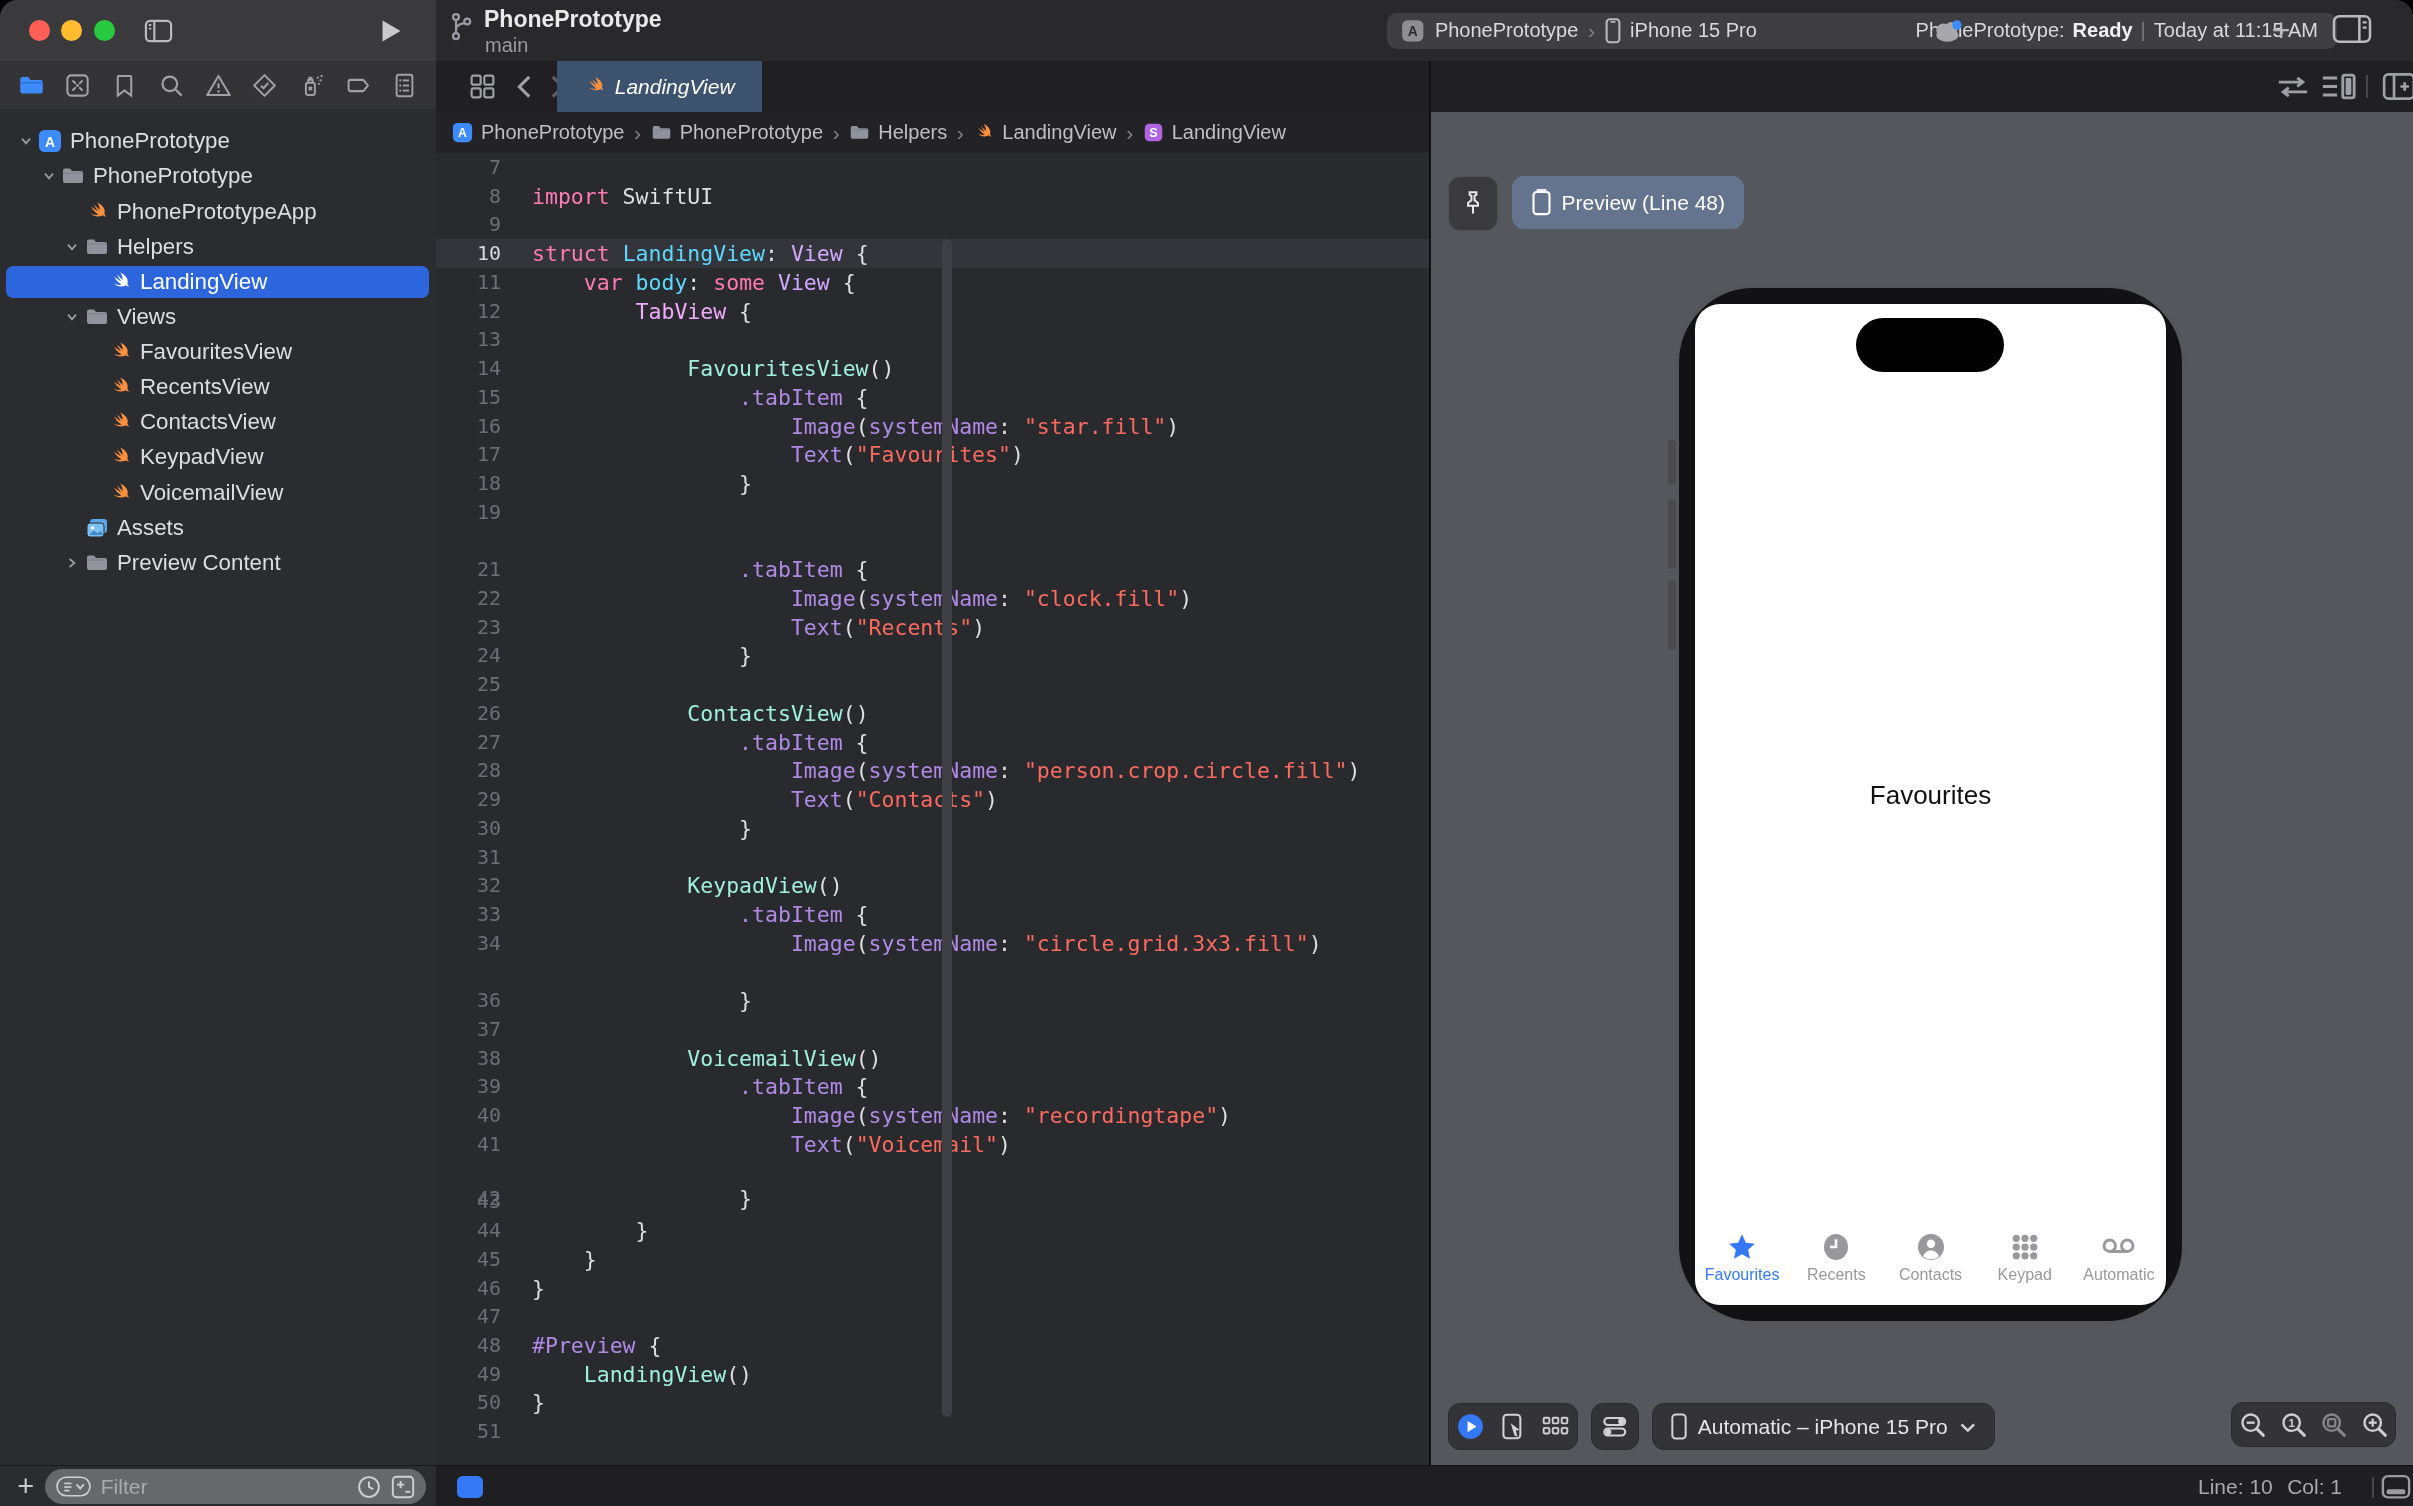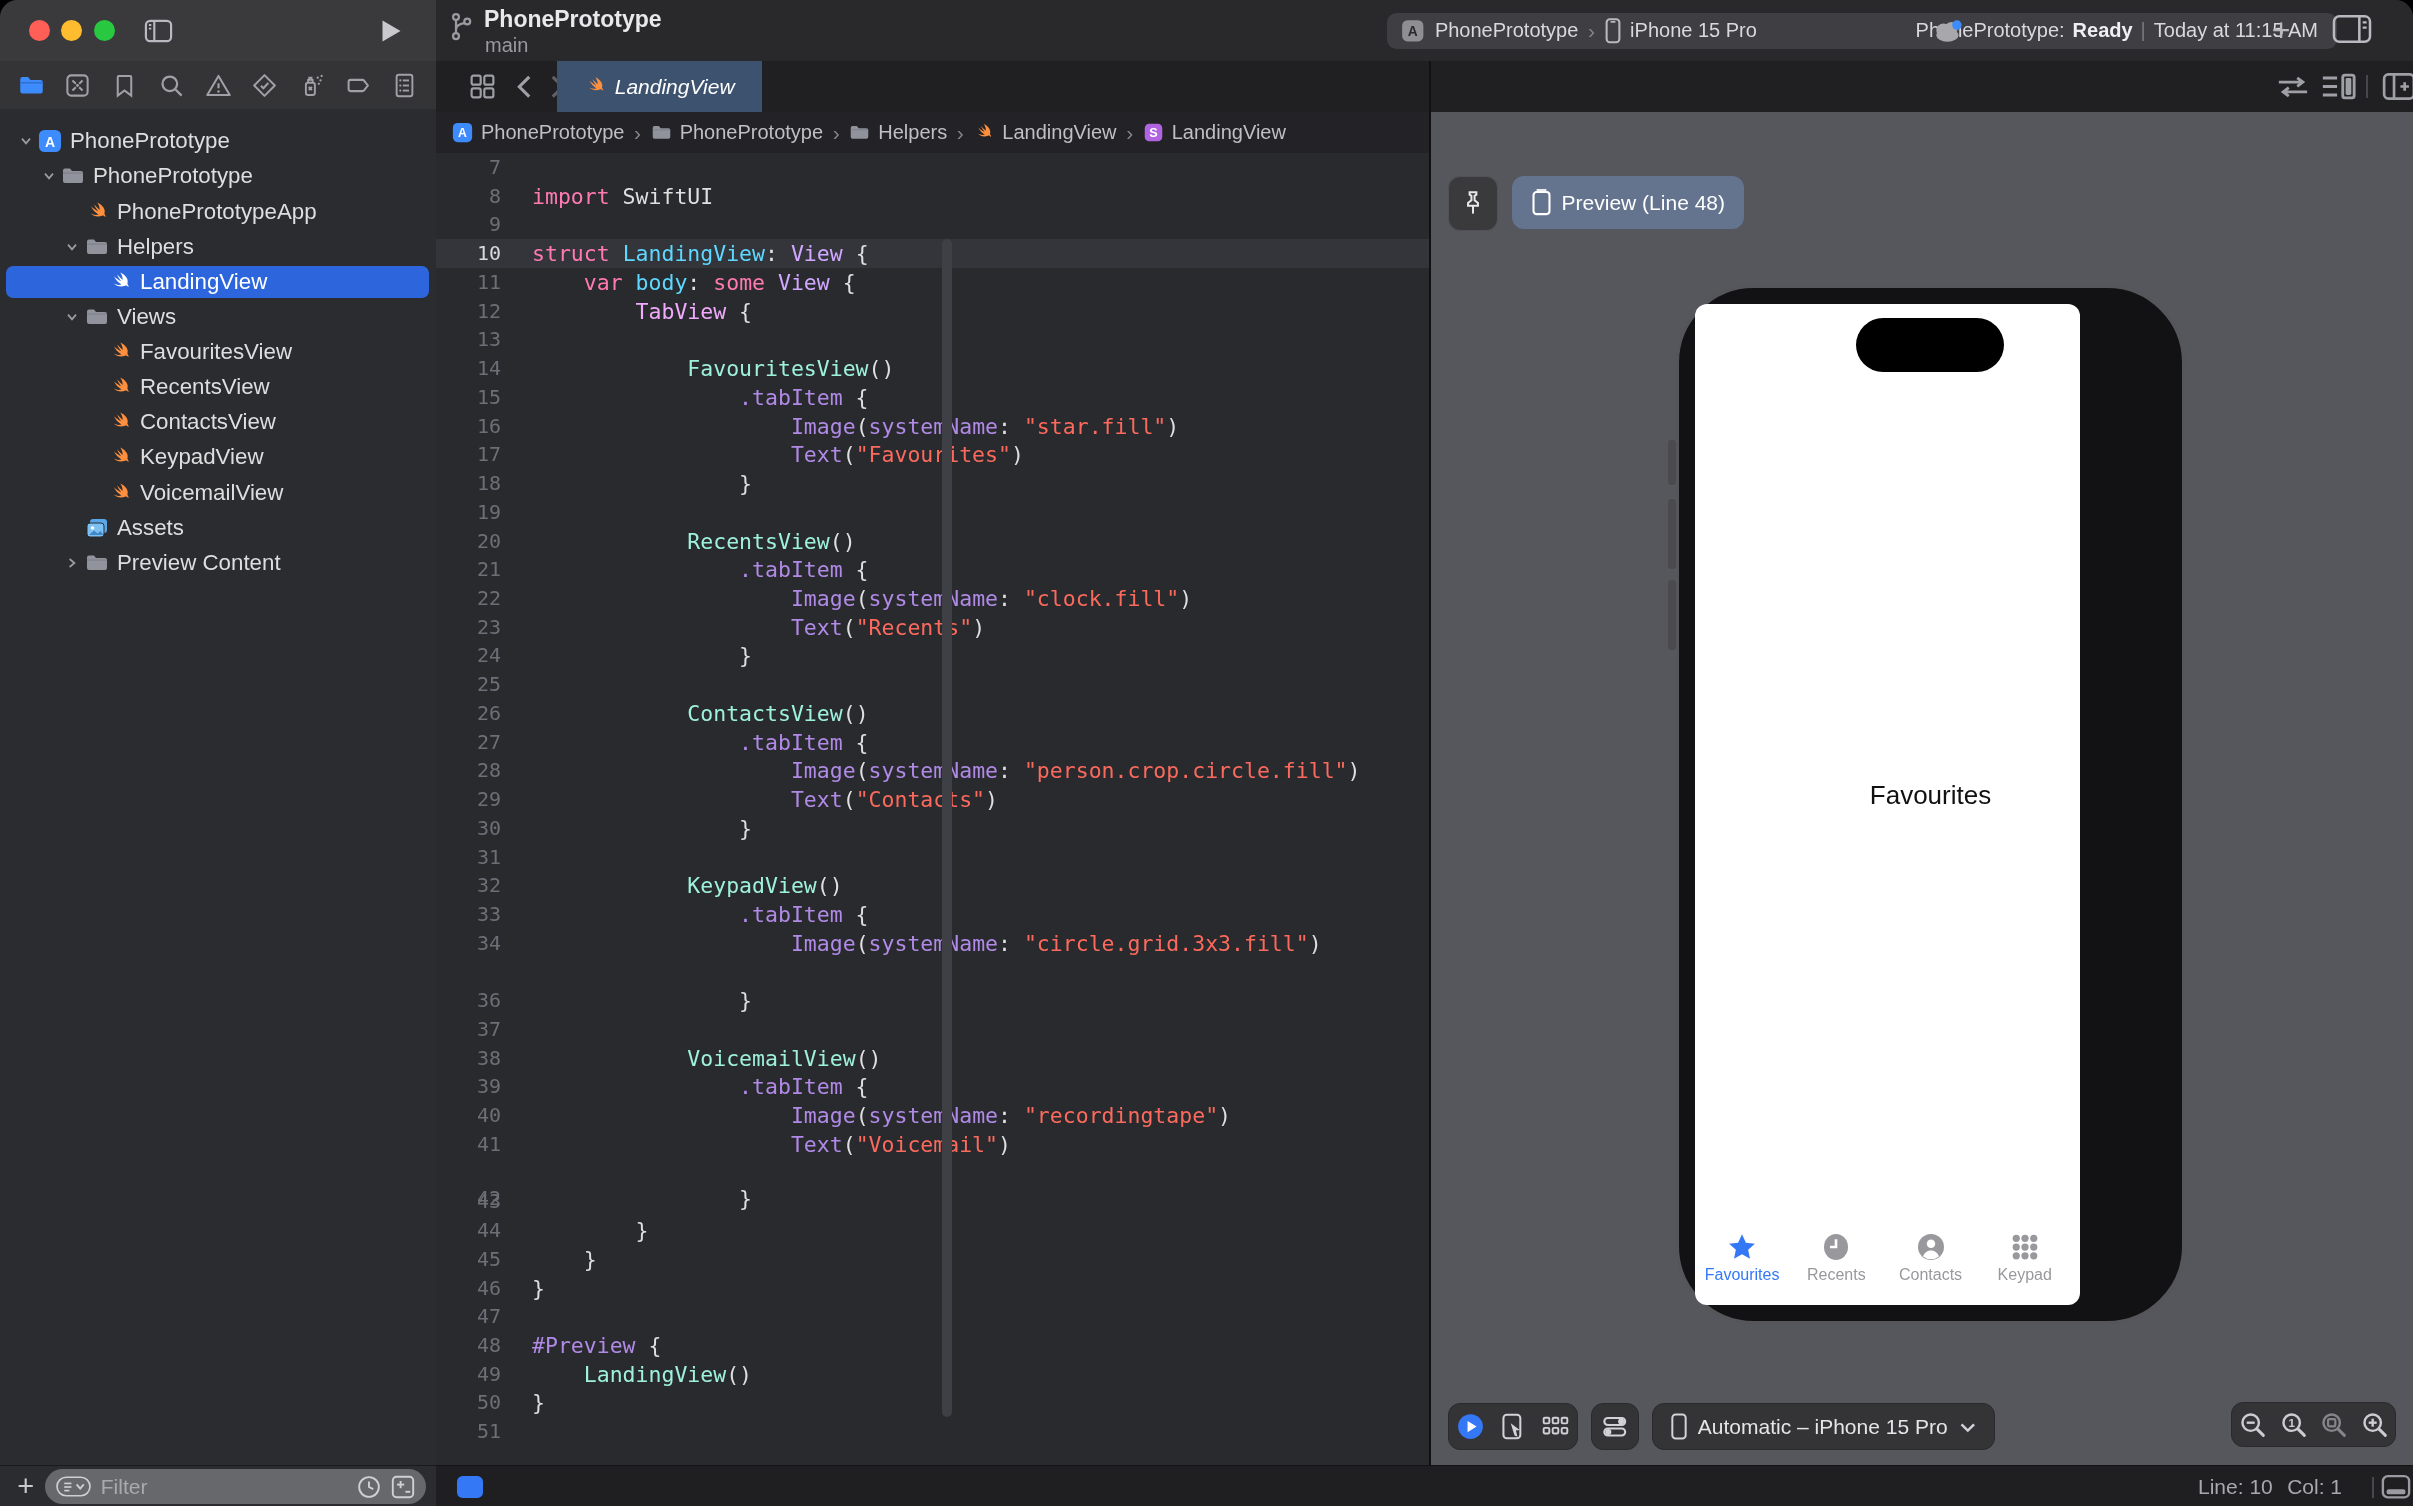--- a/index.html
+++ b/index.html
@@ -34,21 +34,21 @@
   .cur-line{background:#34353b;}
   .cur-line .num{color:#d9d9dd;}
   .ribbon{left:506px;width:10.4px;background:#3f4046;border-radius:5.6px;}
   .divider-v{left:1429px;top:61px;width:2.4px;height:1405px;background:#111113;}
   
   .canvas{left:1431px;top:112px;width:982px;height:1354px;background:#55575d;}
   .pin-btn{left:17px;top:64px;width:48px;height:53px;border-radius:12px;background:#3a3a3d;border:0.8px solid #515156;}
   .chip{left:81px;top:64px;height:53px;border-radius:12px;background:#64748f;display:flex;align-items:center;gap:9.6px;padding:0 19px;color:#fff;font-size:21px;}
   .phone{left:245px;top:173px;width:509px;height:1039px;border-radius:78px;background:#121214;border:3.2px solid #55555a;box-sizing:border-box;}
   .side-btn{background:#4a4a4f;border-radius:3.2px;width:8px;}
-  .screen{left:264px;top:192px;width:385px;height:1001px;border-radius:12px;background:#ffffff;overflow:hidden;}
+  .screen{left:264px;top:192px;width:471px;height:1001px;border-radius:25px;background:#ffffff;overflow:hidden;}
   .island{position:absolute;left:161px;top:14.4px;width:148px;height:54px;border-radius:27px;background:#000;}
   .phone-center-label{position:absolute;left:0;top:476px;width:471px;text-align:center;font-size:26px;color:#111;}
   .phone-tabbar{position:absolute;left:0;top:925px;width:471px;height:77px;display:flex;}
   .ptab{flex:1;display:flex;flex-direction:column;align-items:center;justify-content:flex-start;padding-top:3.2px;}
   .ptab .lbl{font-size:16px;margin-top:4px;color:#98989d;}
   .ptab.active .lbl{color:#3478f6;}
   .cv-group{background:#343437;border:0.8px solid #2a2a2d;border-radius:12px;display:flex;align-items:center;}
   
   .status-left{left:0;top:1465px;width:436px;height:42px;background:#2b2c2f;border-top:0.8px solid #1a1a1c;}
   .status-right{left:436px;top:1465px;width:1978px;height:42px;background:#1f1f22;border-top:0.8px solid #141416;}
@@ -513,24 +513,20 @@
         <span class="num">17</span>
         <pre><span style="color: rgb(223, 223, 225);">                    </span><span style="color: rgb(176, 138, 230);">Text</span><span style="color: rgb(223, 223, 225);">(</span><span style="color: rgb(252, 106, 93);">"Favourites"</span><span style="color: rgb(223, 223, 225);">)</span></pre>
       </div>
       <div class="code-row" style="top: 316px;">
         <span class="num">18</span>
         <pre><span style="color: rgb(223, 223, 225);">                }</span></pre>
       </div>
       <div class="code-row" style="top: 345px;">
         <span class="num">19</span>
         <pre></pre>
-      </div>
-      <div class="code-row" style="top: 374px;">
-        <span class="num">20</span>
-        <pre><span style="color: rgb(223, 223, 225);">            </span><span style="color: rgb(158, 241, 221);">RecentsView</span><span style="color: rgb(223, 223, 225);">()</span></pre>
       </div>
       <div class="code-row" style="top: 402px;">
         <span class="num">21</span>
         <pre><span style="color: rgb(223, 223, 225);">                </span><span style="color: rgb(176, 138, 230);">.tabItem</span><span style="color: rgb(223, 223, 225);"> {</span></pre>
       </div>
       <div class="code-row" style="top: 431px;">
         <span class="num">22</span>
         <pre><span style="color: rgb(223, 223, 225);">                    </span><span style="color: rgb(176, 138, 230);">Image</span><span style="color: rgb(223, 223, 225);">(</span><span style="color: rgb(176, 138, 230);">systemName</span><span style="color: rgb(223, 223, 225);">: </span><span style="color: rgb(252, 106, 93);">"clock.fill"</span><span style="color: rgb(223, 223, 225);">)</span></pre>
       </div>
       <div class="code-row" style="top: 460px;">

